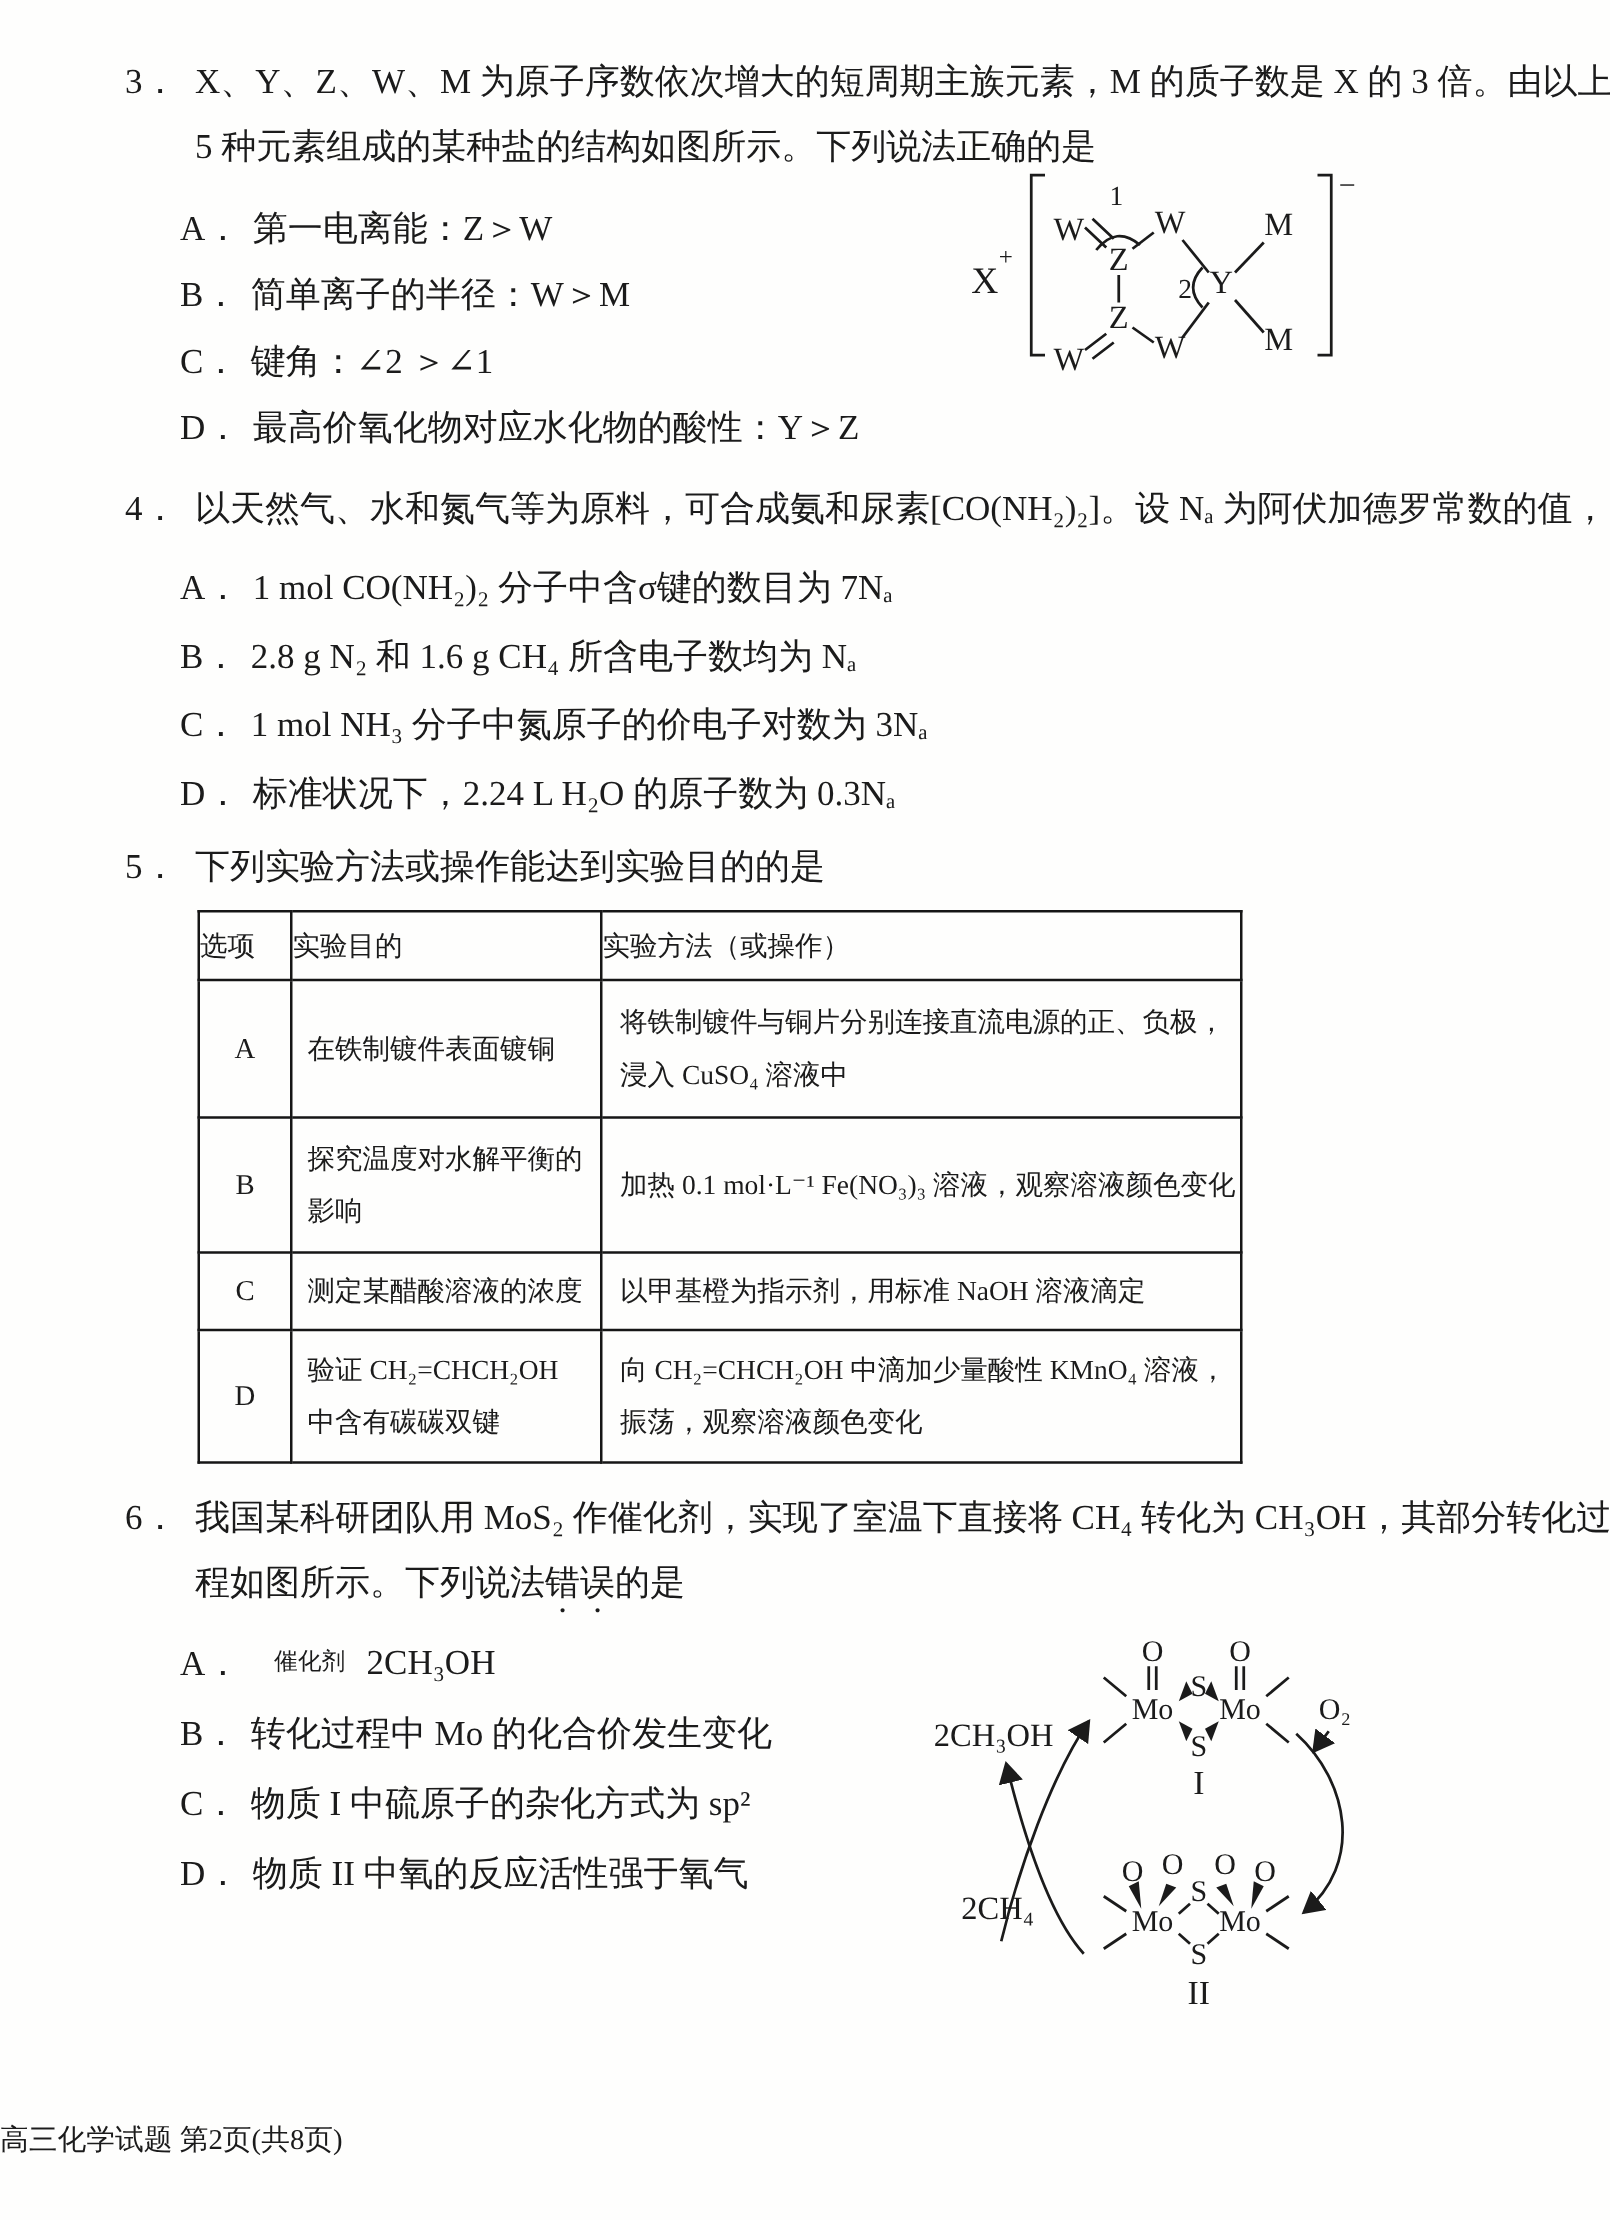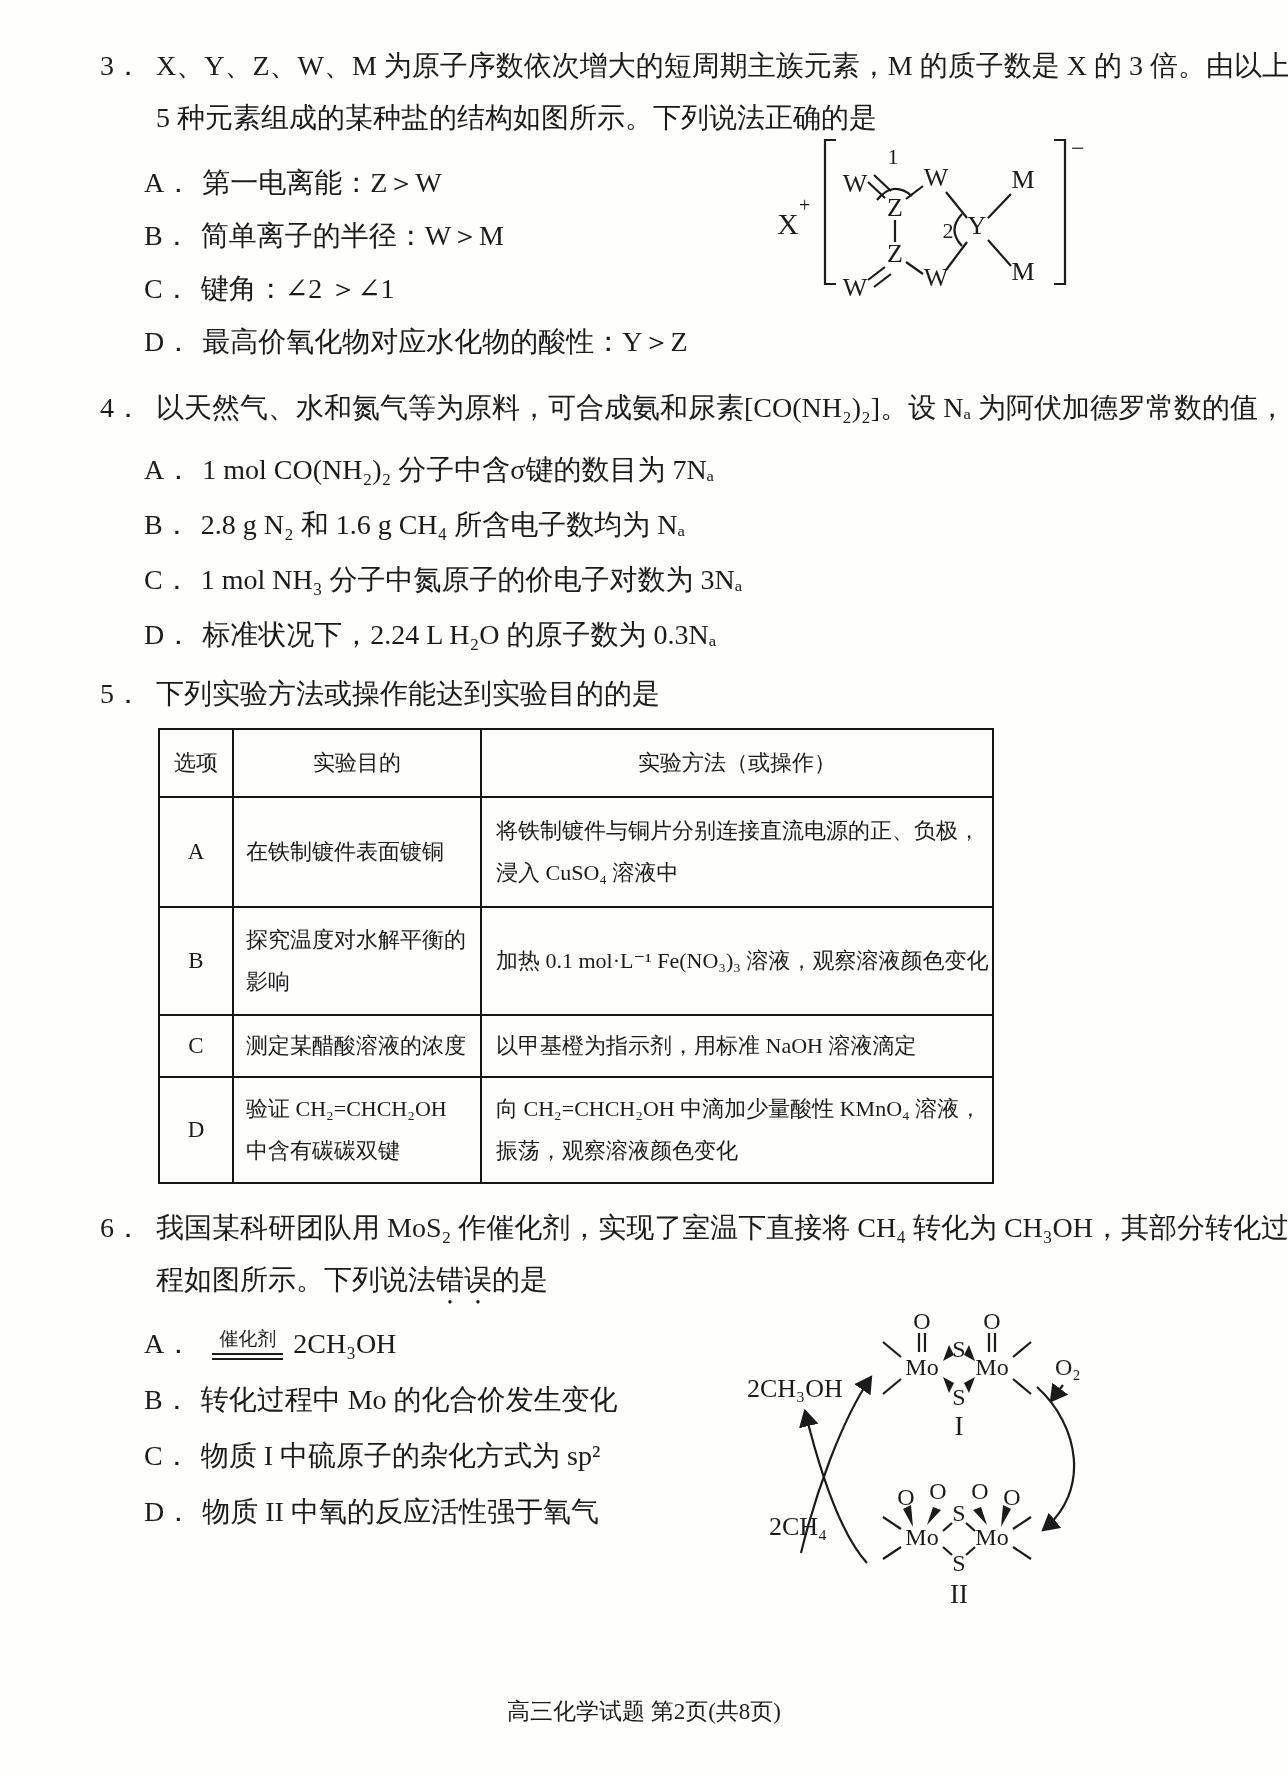--- a/index.html
+++ b/index.html
@@ -25,42 +25,42 @@
   .q4 { margin-top:14px; }
   .q4 .opts { margin-top:8px; }
   .q5 { margin-top:10px; }
   .q6 { margin-top:18px; }
   .q6 .opts { margin-top:6px; }
   .emph {
     -webkit-text-emphasis:dot; -webkit-text-emphasis-position:under left;
     text-emphasis:dot; text-emphasis-position:under left;
   }
   
-  .cat-eq { display:inline-flex; flex-direction:column; align-items:flex-end; margin:0 10px; }
+  .cat-eq { display:inline-flex; flex-direction:row; align-items:flex-end; margin:0 10px; }
   .cat-eq .cond { font-size:19px; line-height:1.2; padding:0 7px 2px; }
   .cat-eq .dline { align-self:stretch; height:7px; border-top:2.2px solid #1b1b1b; border-bottom:2.2px solid #1b1b1b; }
   
   .exam-table {
     border-collapse:collapse; table-layout:fixed;
     width:834px; margin:12px 0 0 58px; font-size:22px;
   }
   .exam-table th, .exam-table td { border:2.4px solid #161616; vertical-align:middle; }
-  .exam-table th { font-weight:normal; height:68px; text-align:center; }
+  .exam-table th { font-weight:normal; height:55px; text-align:left; }
   .exam-table td.cell-option { text-align:center; font-size:23px; }
   .exam-table td.cell-purpose { padding:6px 12px; }
   .exam-table td.cell-method { padding:6px 14px; }
   .cellline { line-height:42px; white-space:nowrap; }
   tr.r-a { height:110px; } tr.r-b { height:108px; } tr.r-c { height:62px; } tr.r-d { height:106px; }
   .diagram { position:absolute; }
   .d-q3 { left:765px; top:122px; }
   .d-q6 { left:655px; top:1295px; }
   svg text { font-family:"Liberation Serif","DejaVu Serif",serif; fill:#1b1b1b; }
   .footer {
     position:absolute; left:0; right:0; top:1696px;
-    text-align:center; font-size:23px;
+    font-size:23px;
   }
 </style>
 </head>
 <body>
 
 <div class="page">
   <div class="content">
 
     <div class="q q3">
       <div class="qhead">

